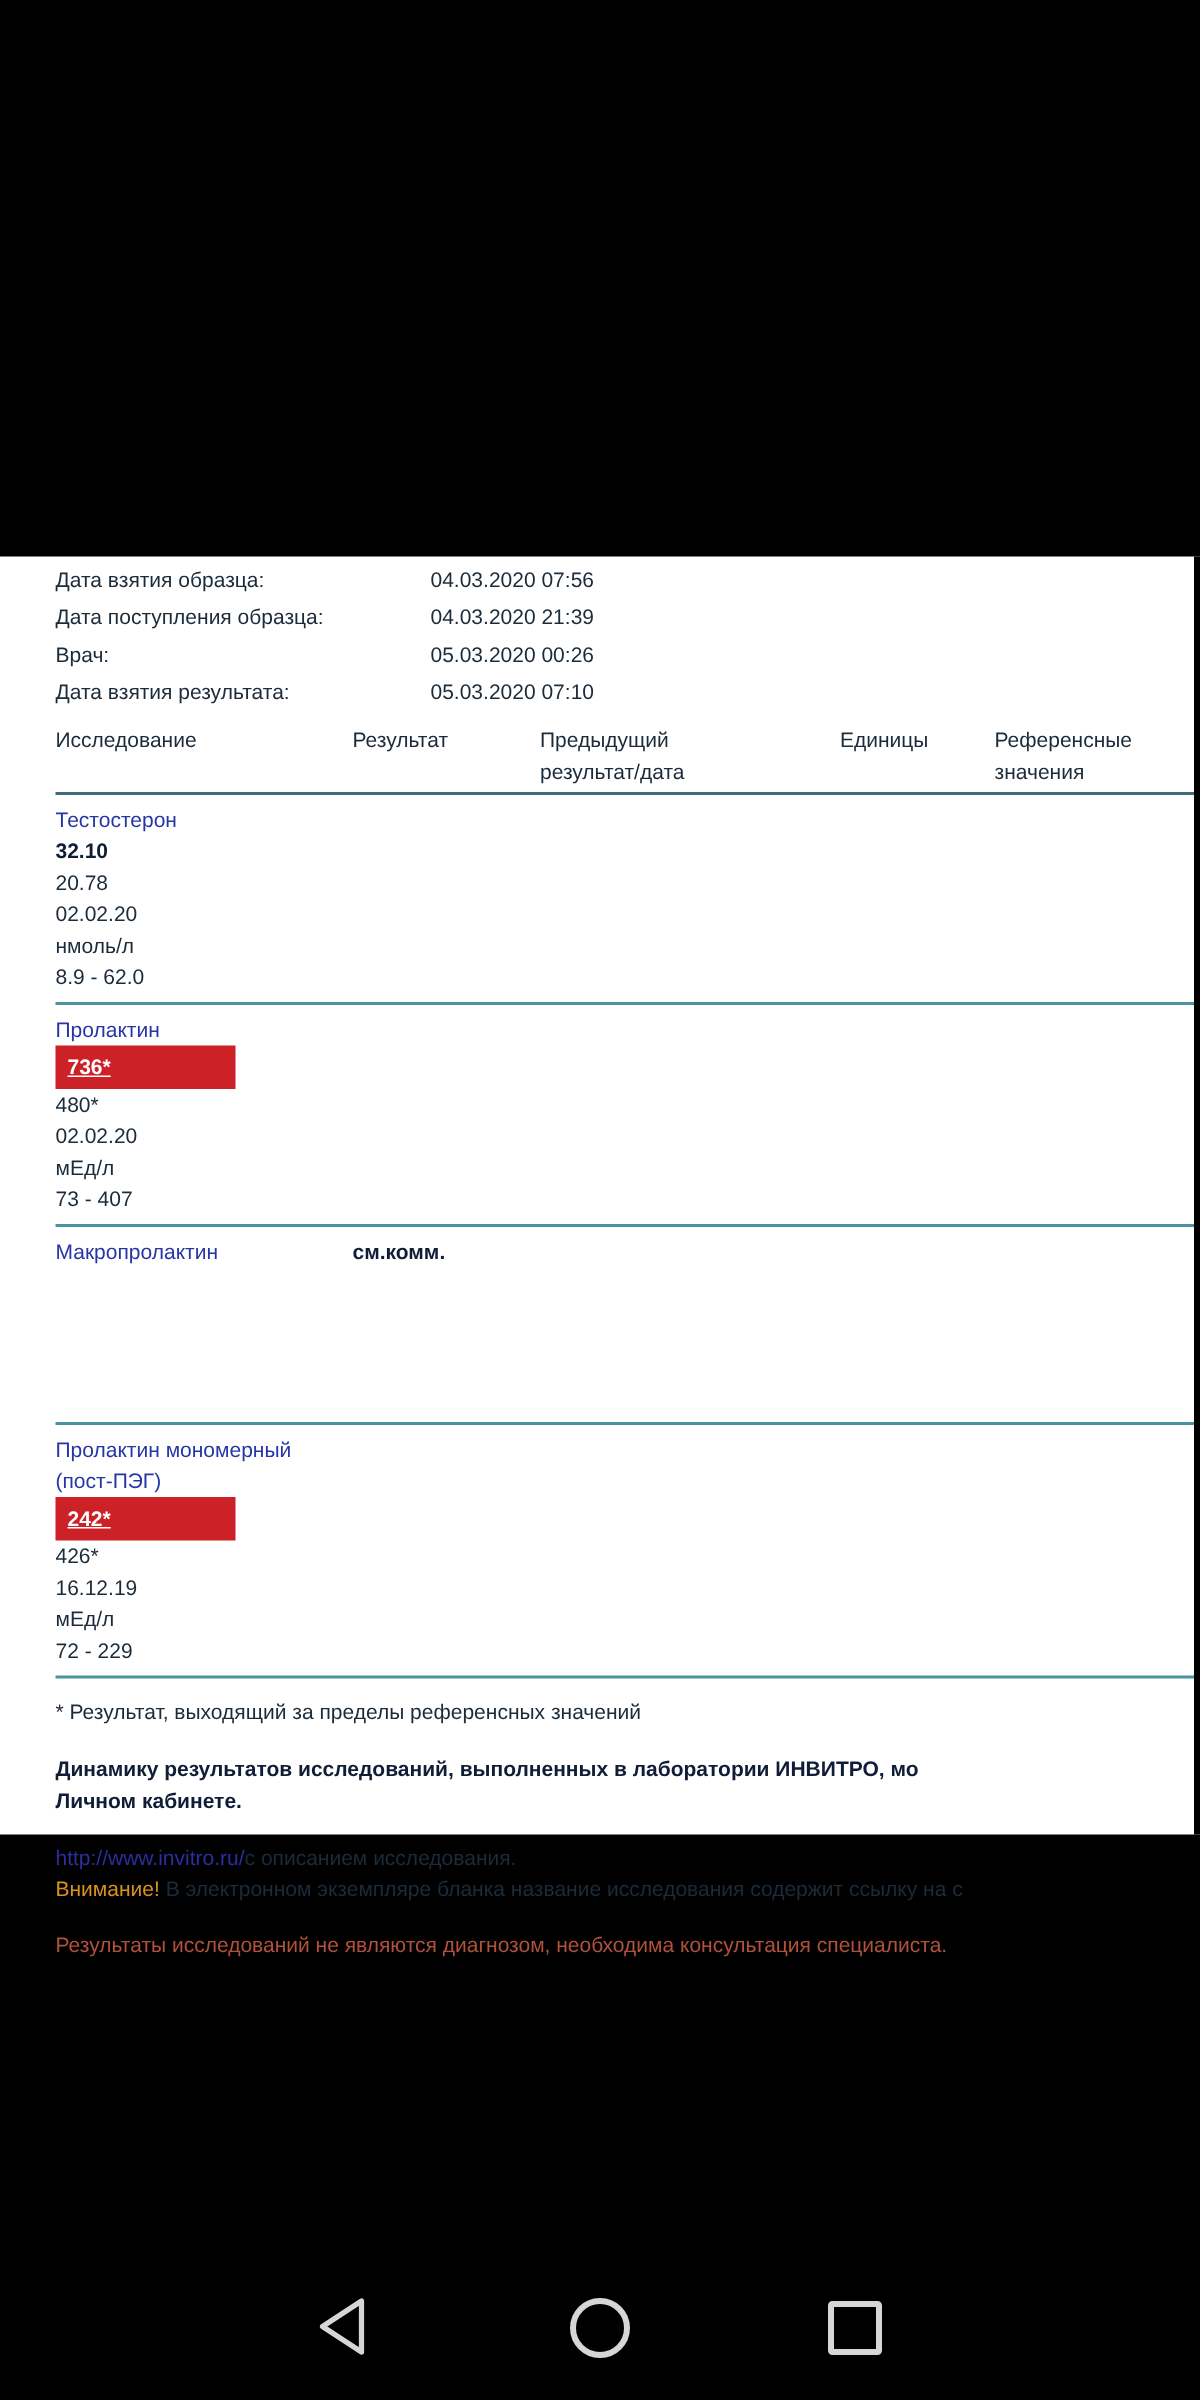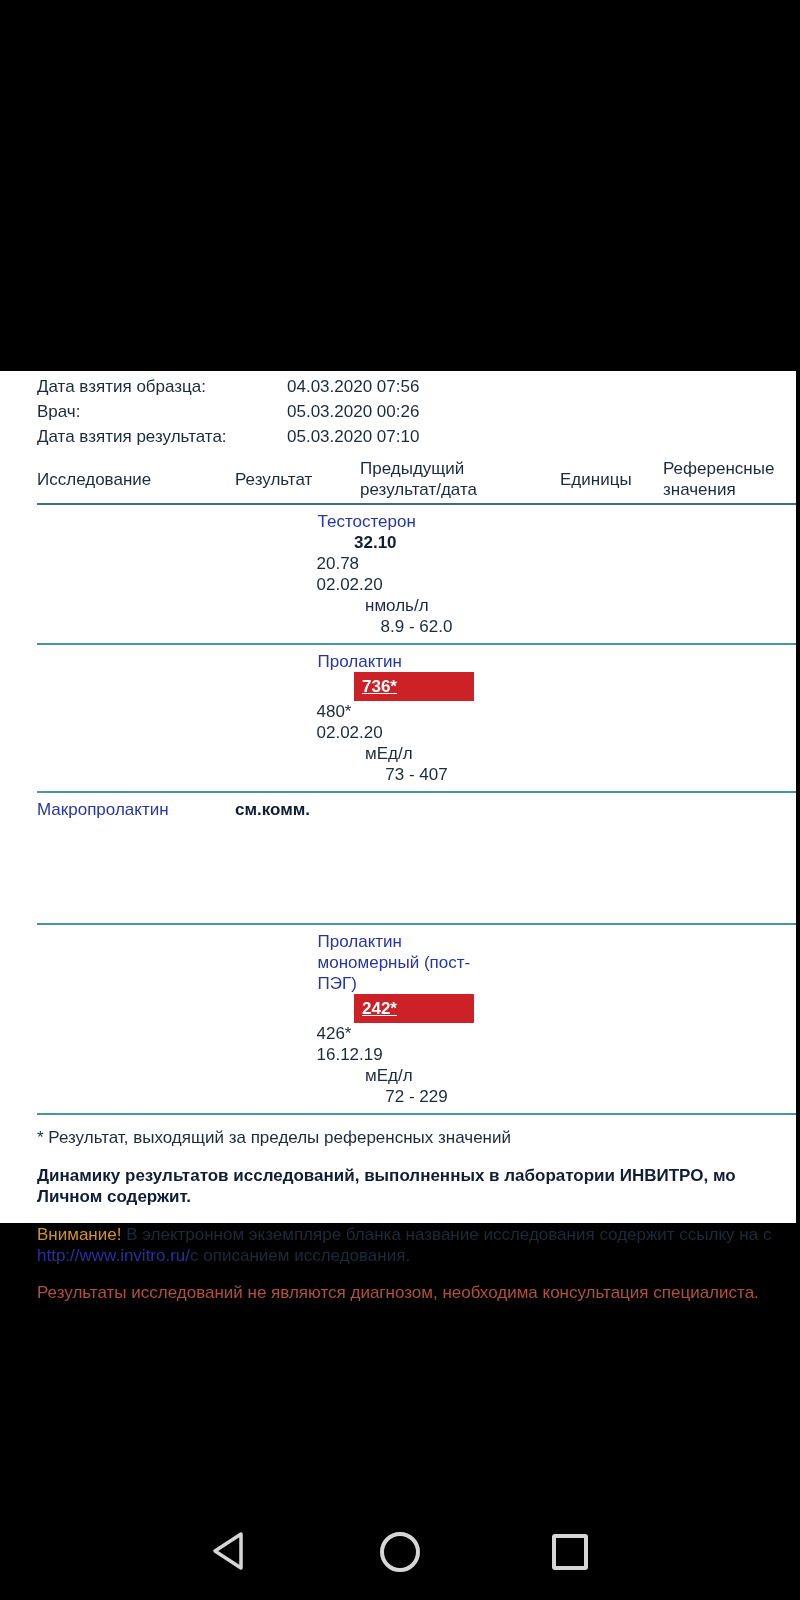--- a/index.html
+++ b/index.html
@@ -14,33 +14,33 @@
     --disclaimer_red:#b0513b;
     --nav_icon:#d6d6d6;
   }
   *{margin:0;padding:0;box-sizing:border-box;}
   html,body{width:800px;height:1600px;background:#000;overflow:hidden;
     font-family:"Liberation Sans","DejaVu Sans",sans-serif;}
   .screen{position:relative;width:800px;height:1600px;background:#000;}
 
   
   .doc{position:absolute;top:371px;left:0;width:800px;height:852px;background:#ffffff;
-    color:var(--text_dark);font-size:17px;line-height:21px;}
+    color:var(--text_dark);font-size:14px;line-height:21px;}
   .doc-inner{position:relative;width:100%;height:100%;padding:1px 4px 0 37px;}
   .doc-right-edge{position:absolute;top:0;right:0;width:4px;height:100%;background:#000;}
 
   
   .meta{padding-top:2px;}
   .meta-row{display:flex;height:25px;align-items:center;}
   .meta-label{width:250px;}
   .meta-value{flex:1;}
 
   
   .tbl{margin-top:9px;}
-  .trow{display:flex;align-items:center;}
+  .trow{display:flex;align-items:flex-start;}
   .c1{width:198px;padding-right:28px;}
   .c2{width:125px;}
   .c3{width:200px;}
   .c4{width:103px;}
   .c5{flex:1;}
   .thead{padding-bottom:3px;border-bottom:2px solid var(--header_line);}
   .rrow{padding:6px 0;}
   .sep-bottom{border-bottom:2px solid var(--line_teal);flex-direction:column;}
   .sep-top{border-top:2px solid var(--line_teal);}
   .test-name{color:var(--name_blue);}
@@ -77,20 +77,24 @@
   <div class="doc">
     <div class="doc-inner">
       <div class="doc-right-edge"></div>
 
       <div class="meta">
         <div class="meta-row">
           <span class="meta-label">Дата взятия образца:</span>
           <span class="meta-value">04.03.2020 07:56</span>
         </div>
         <div class="meta-row">
+          <span class="meta-label">Дата поступления образца:</span>
+          <span class="meta-value">04.03.2020 21:39</span>
+        </div>
+        <div class="meta-row">
           <span class="meta-label">Врач:</span>
           <span class="meta-value">05.03.2020 00:26</span>
         </div>
         <div class="meta-row">
           <span class="meta-label">Дата взятия результата:</span>
           <span class="meta-value">05.03.2020 07:10</span>
         </div>
       </div>
 
       <div class="tbl">
@@ -155,26 +159,26 @@
           <div class="c4">мЕд/л</div>
           <div class="c5">72 - 229</div>
         </div>
 
       </div>
 
       <div class="footnote">* Результат, выходящий за пределы референсных значений</div>
 
       <div class="dynamics">
         <div>Динамику результатов исследований, выполненных в лаборатории ИНВИТРО, мо</div>
-        <div>Личном содержит.</div>
+        <div>Личном кабинете.</div>
       </div>
 
       <div class="attention">
+        <div><span class="link">http://www.invitro.ru/</span><span>с описанием исследования.</span></div>
         <div><span class="attention-label">Внимание!</span><span> В электронном экземпляре бланка название исследования содержит ссылку на с</span></div>
-        <div><span class="link">http://www.invitro.ru/</span><span>с описанием исследования.</span></div>
       </div>
 
       <div class="disclaimer">Результаты исследований не являются диагнозом, необходима консультация специалиста.</div>
 
     </div>
   </div>
 
   <div class="navbar">
     <button class="nav-btn nav-back">
       <span>

